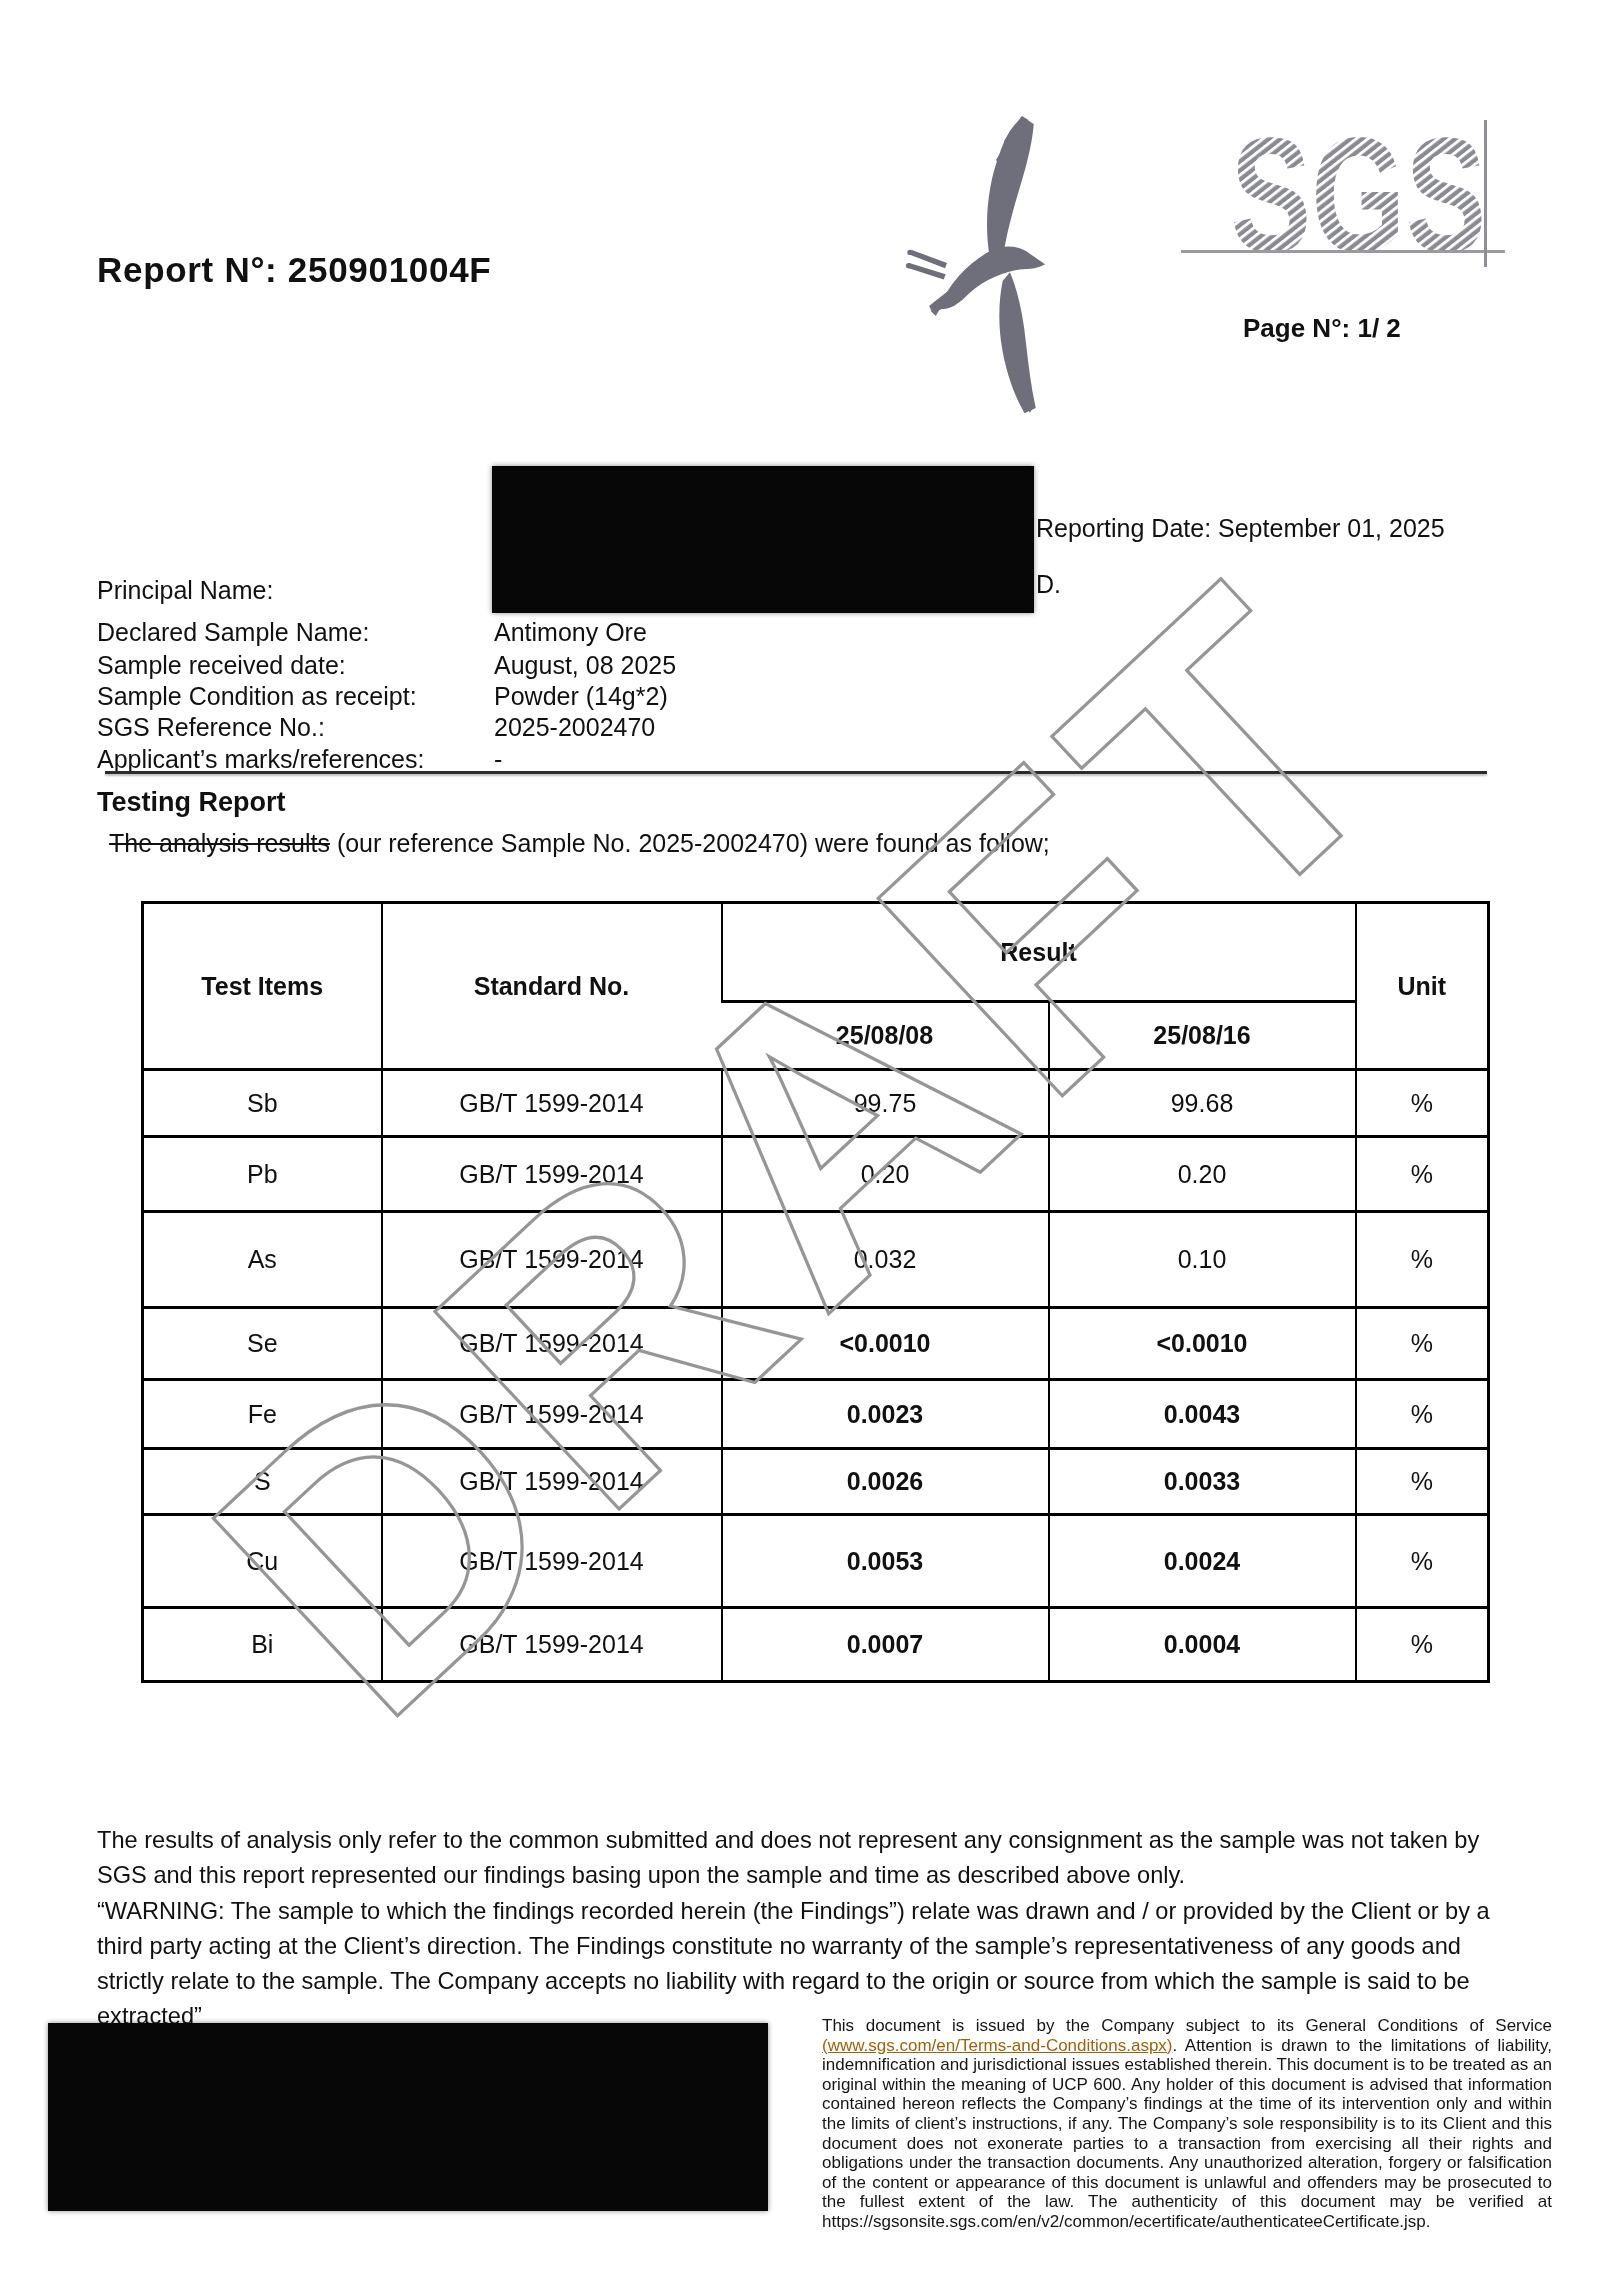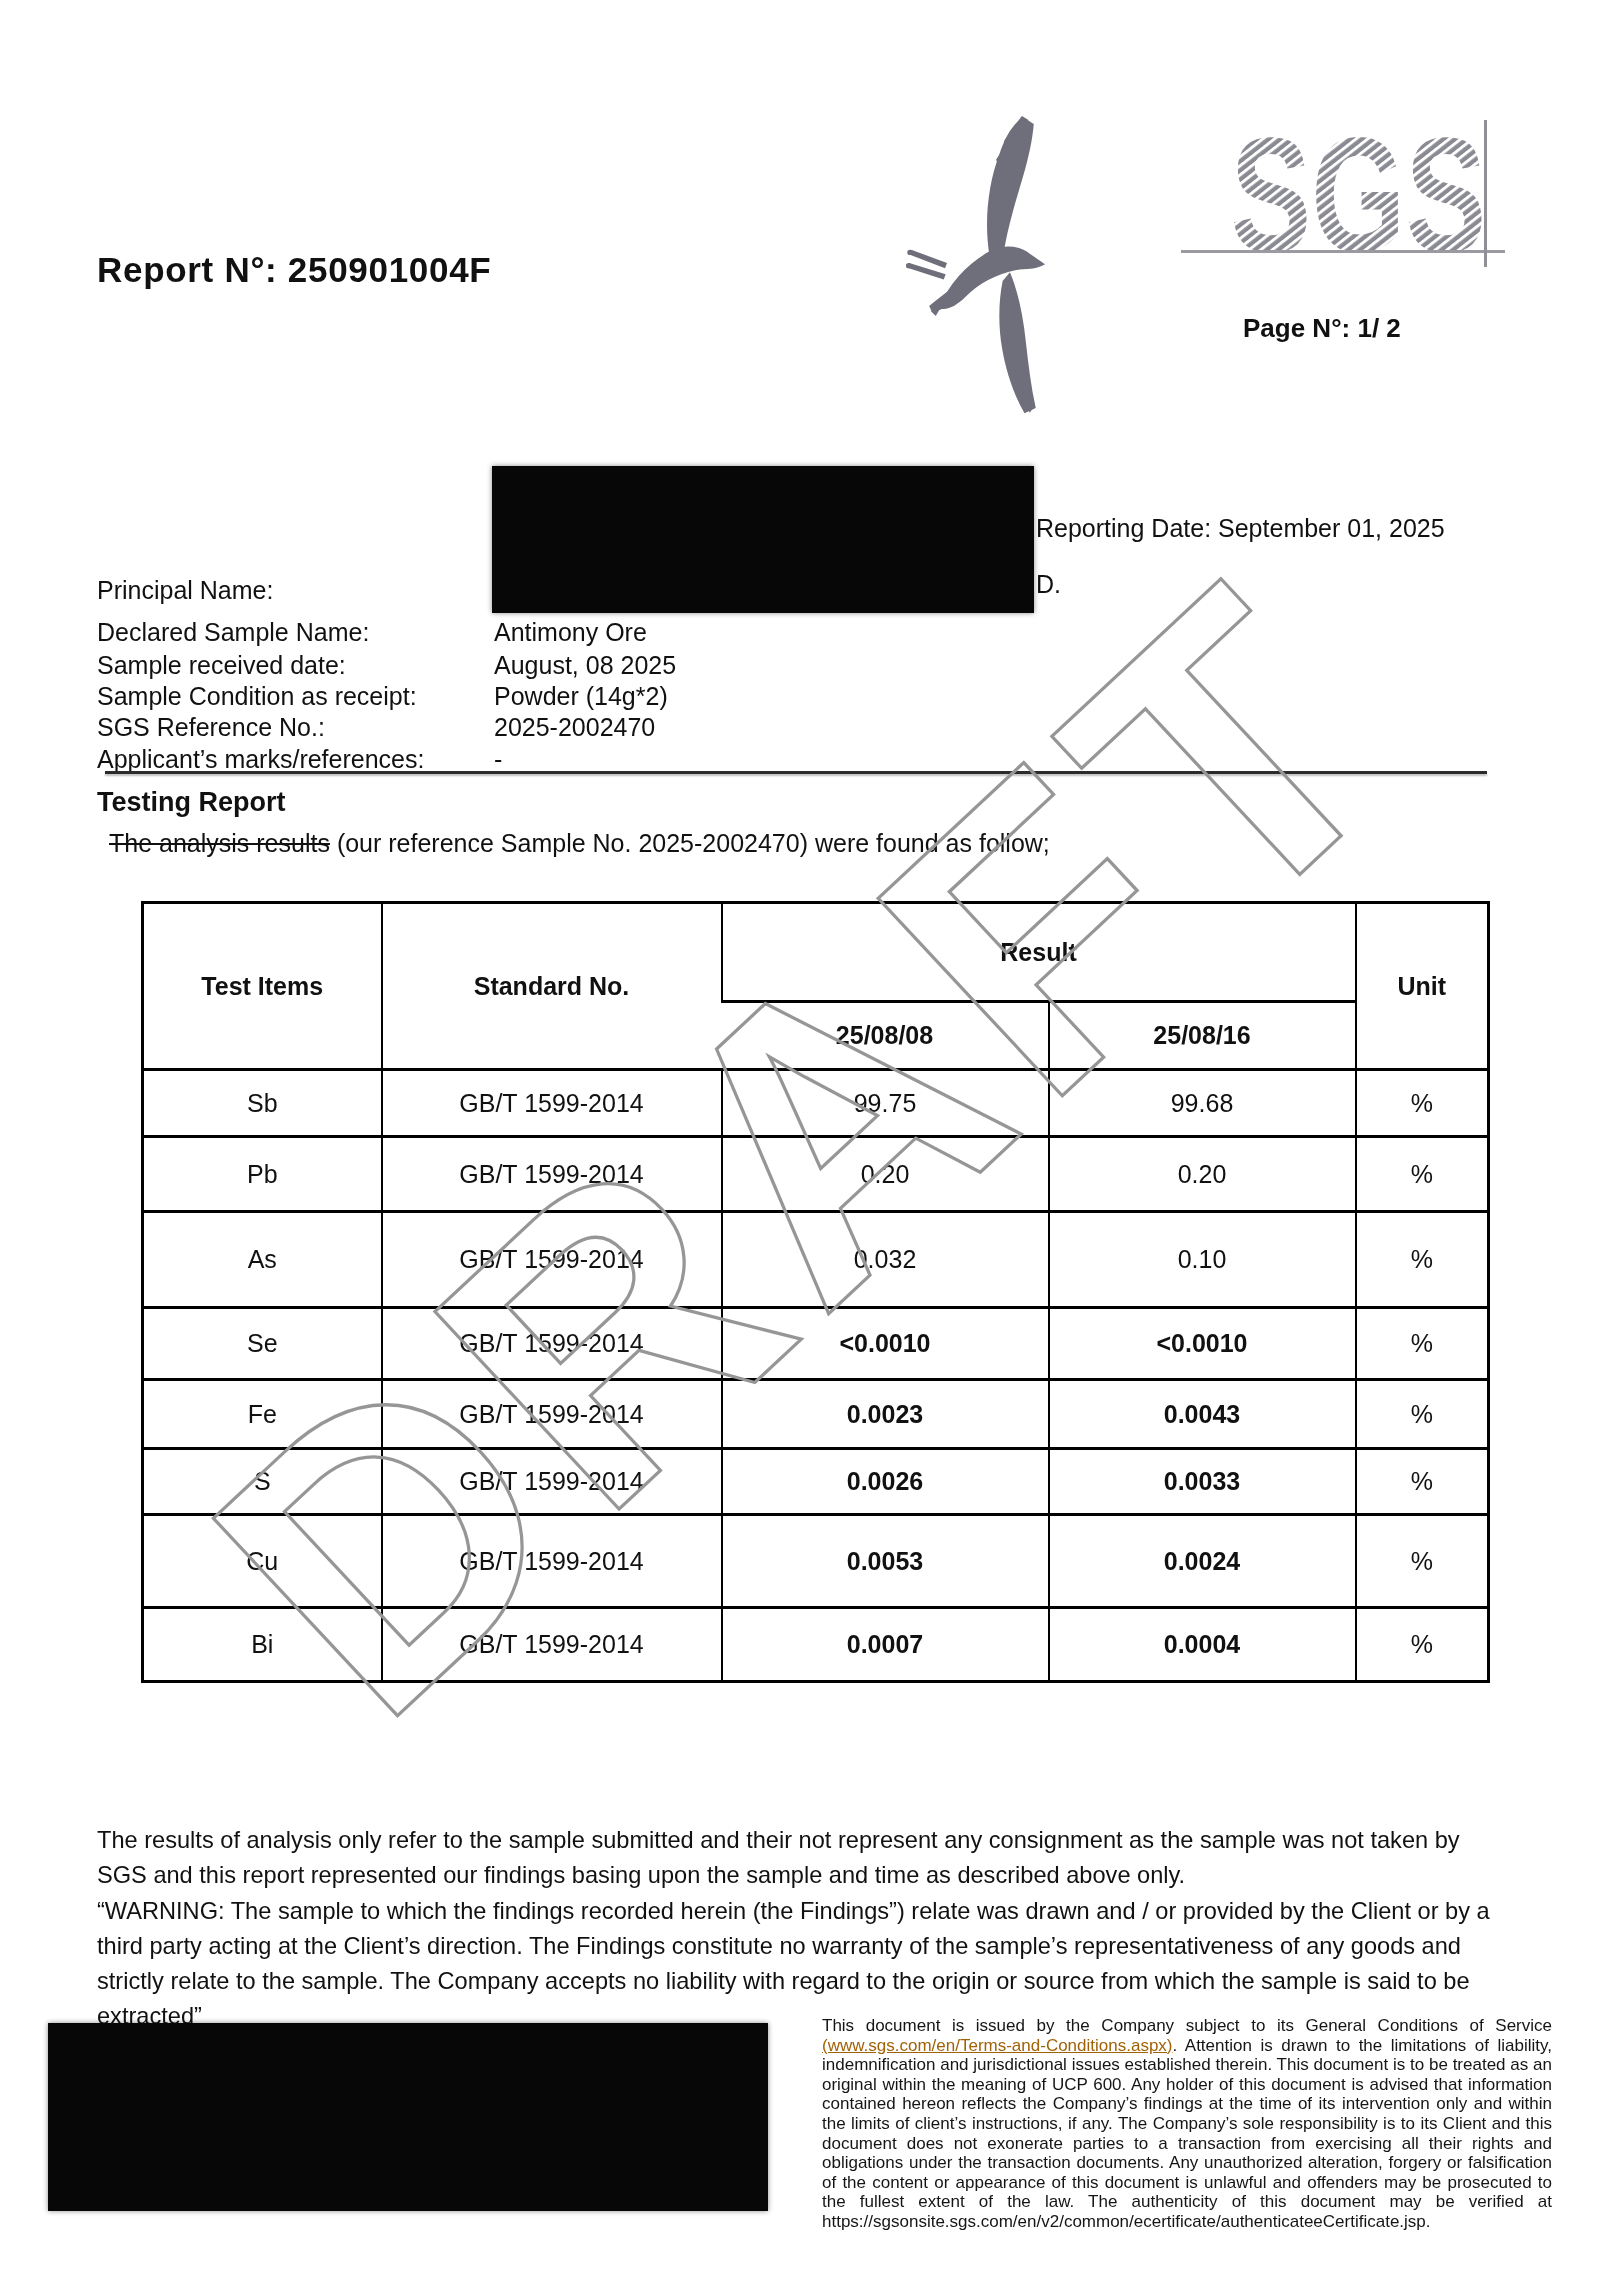--- a/index.html
+++ b/index.html
@@ -239,21 +239,21 @@
             <td class="lab-top">GB/T 1599-2014</td>
             <td class="val-low">0.0007</td>
             <td class="val-low">0.0004</td>
             <td class="lab-top">%</td>
           </tr>
         </tbody>
     </table>
   </div>
 
 
-  <div class="abs para1">The results of analysis only refer to the sample submitted and their not represent any consignment as the sample was not taken by SGS and this report represented our findings basing upon the sample and time as described above only.</div>
+  <div class="abs para1">The results of analysis only refer to the common submitted and does not represent any consignment as the sample was not taken by SGS and this report represented our findings basing upon the sample and time as described above only.</div>
   <div class="abs para2">“WARNING: The sample to which the findings recorded herein (the Findings”) relate was drawn and / or provided by the Client or by a third party acting at the Client’s direction. The Findings constitute no warranty of the sample’s representativeness of any goods and strictly relate to the sample. The Company accepts no liability with regard to the origin or source from which the sample is said to be extracted”</div>
 
   <div class="abs redact-footer"></div>
   <div class="abs terms">
     <span>This document is issued by the Company subject to its General Conditions of Service </span><a>(www.sgs.com/en/Terms-and-Conditions.aspx)</a><span>. Attention is drawn to the limitations of liability, indemnification and jurisdictional issues established therein. This document is to be treated as an original within the meaning of UCP 600. Any holder of this document is advised that information contained hereon reflects the Company’s findings at the time of its intervention only and within the limits of client’s instructions, if any. The Company’s sole responsibility is to its Client and this document does not exonerate parties to a transaction from exercising all their rights and obligations under the transaction documents. Any unauthorized alteration, forgery or falsification of the content or appearance of this document is unlawful and offenders may be prosecuted to the fullest extent of the law. The authenticity of this document may be verified at https://sgsonsite.sgs.com/en/v2/common/ecertificate/authenticateeCertificate.jsp.</span>
   </div>
 
   <svg class="abs watermark" viewBox="0 0 2481 3509">
     <text x="1240" y="1960" text-anchor="middle" font-family="Liberation Sans, sans-serif" font-weight="bold" font-size="600" letter-spacing="30" fill="none" stroke="#969696" stroke-width="5" transform="rotate(-43 1240 1760)">DRAFT</text>
   </svg>

